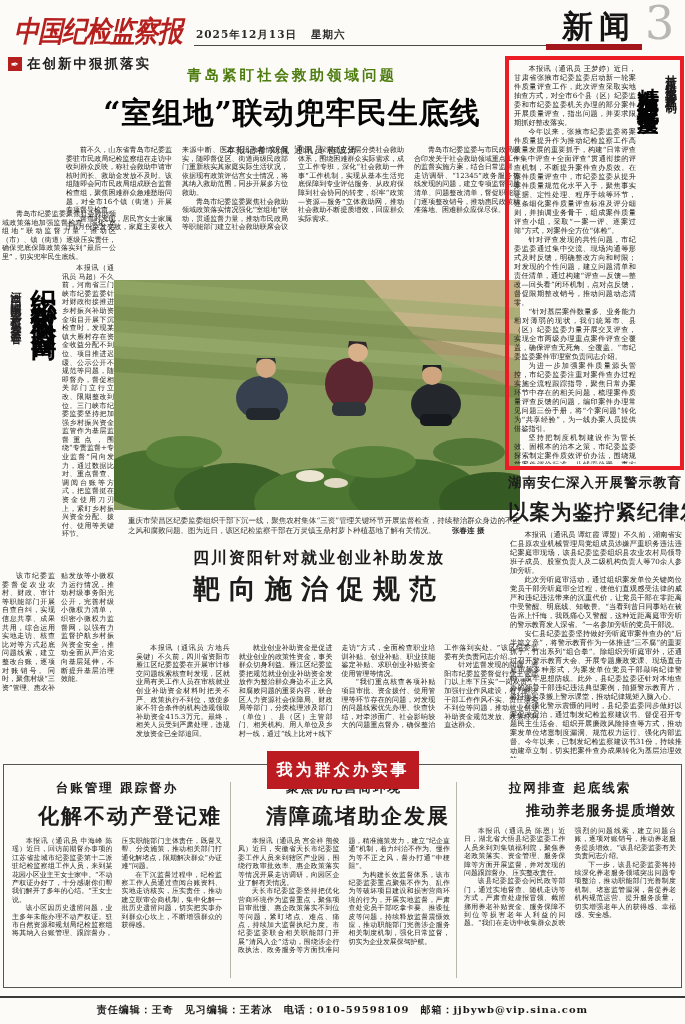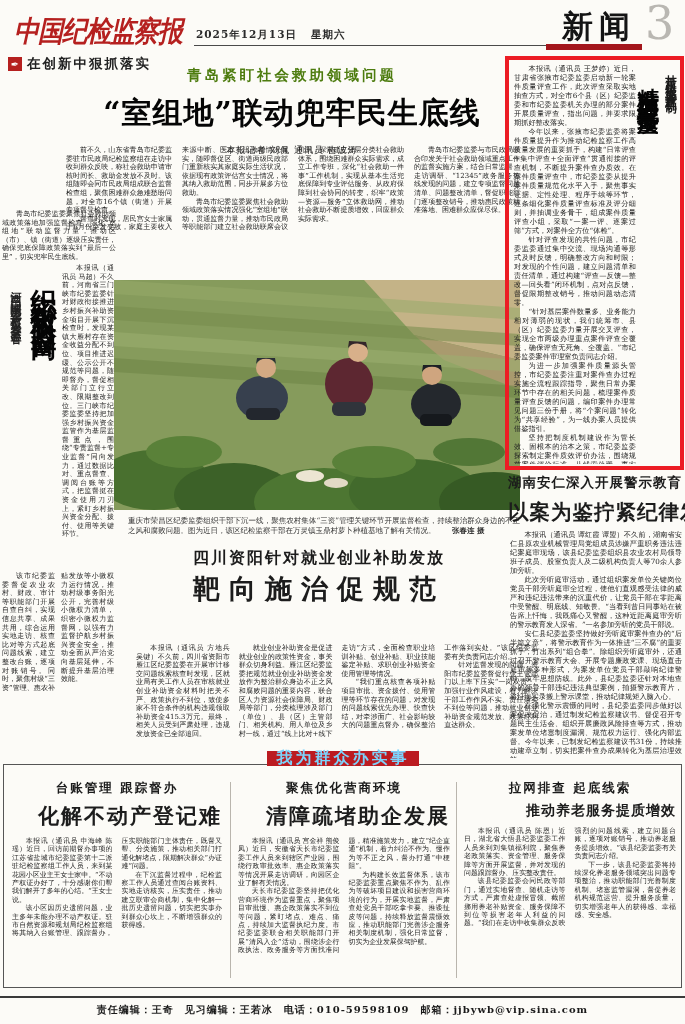--- a/index.html
+++ b/index.html
@@ -82,21 +82,21 @@
   .annotation-box { left:505px; top:56px; width:179px; height:414px;
     border:4px solid #ec1c24; pointer-events:none; z-index:50; }
   
   .hunan-head { left:508px; top:474px; width:174px; text-align:center; }
   .hunan-head .kicker { font-size:13.5px; font-weight:bold; letter-spacing:1px; }
   .hunan-head .title { margin-top:6px; font-size:20.5px; font-weight:bold; letter-spacing:1px; white-space:nowrap; }
   .hunan-body { left:510px; top:530px; width:172px; height:228px; overflow:hidden; }
   .hunan-body p { font-size:7.2px; line-height:9px; }
   
   .bottom-box { left:3px; top:764px; width:679px; height:224px; border:1px solid #555; background:#fcfbf7; }
-  .banner { left:267px; top:751px; width:152px; height:15px; background:#bb1b21; color:#7dd3fc;
+  .banner { left:267px; top:751px; width:152px; height:38px; background:#bb1b21; color:#ffffff;
     display:flex; align-items:center; justify-content:center;
     font-size:16px; font-weight:bold; letter-spacing:3px; z-index:5; }
   .vsep { width:1px; background:#b9b5ad; top:782px; height:196px; }
   .bot-art { top:780px; height:202px; }
   .bot-head { text-align:center; }
   .bot-head .kicker { font-size:12.5px; font-weight:bold; letter-spacing:2px; }
   .bot-head .title { margin-top:5px; font-size:21px; font-weight:bold; letter-spacing:2px; white-space:nowrap;text-align:right; }
   .bot-body { margin-top:7px; height:138px; overflow:hidden; column-count:2; column-gap:9px; }
   .bot-body p { font-size:6.9px; line-height:8.4px; }
   

